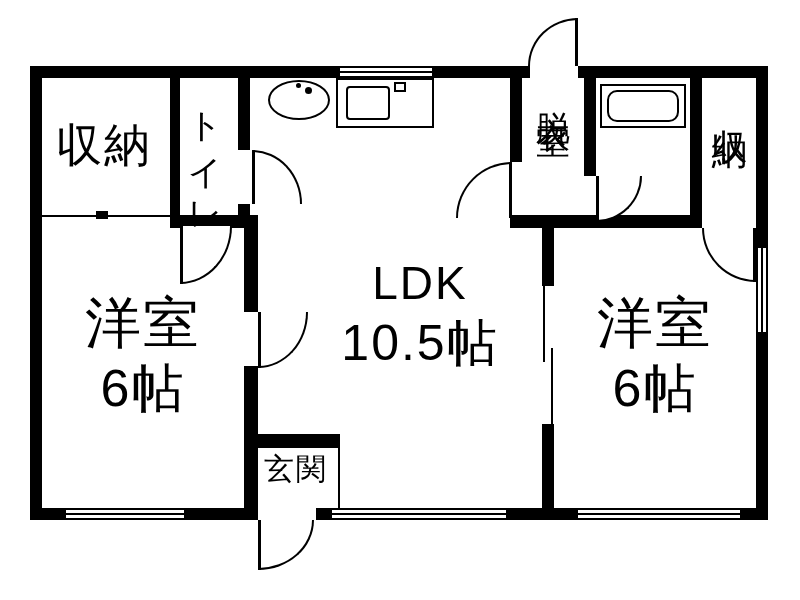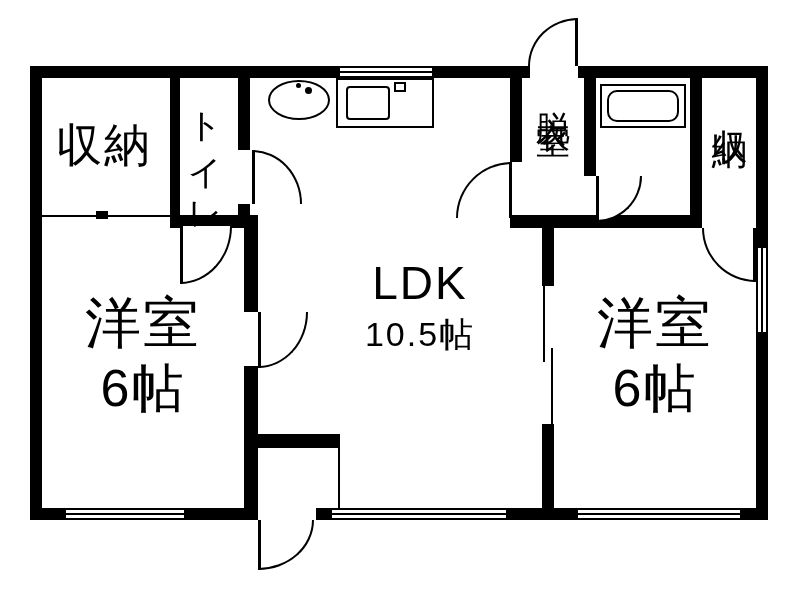--- a/index.html
+++ b/index.html
@@ -95,21 +95,22 @@
   <div class="fixture" style="left:394px;top:82px;width:12px;height:10px;"></div>
   <div class="fixture ellipse" style="left:268px;top:80px;width:62px;height:40px;"></div>
   <div class="dot" style="left:305px;top:87px;width:7px;height:7px;"></div>
   <div class="dot" style="left:296px;top:83px;width:5px;height:5px;"></div>
   <div class="fixture" style="left:600px;top:84px;width:86px;height:44px;"></div>
   <div class="fixture" style="left:607px;top:90px;width:72px;height:32px;border-radius:10px;"></div>
 
   <div class="room-label" style="left:34px;top:120px;width:140px;font-size:46px;">収納</div>
   <div class="room-label v-label" style="left:186px;top:88px;height:140px;font-size:34px;">トイレ</div>
   <div class="room-label" style="left:290px;top:230px;width:260px;font-size:46px;margin-top:28px;">LDK</div>
-  <div class="room-label" style="left:280px;top:316px;width:280px;font-size:34px;">10.5帖</div>
+  <div class="room-label" style="left:280px;top:316px;width:280px;font-size:50px;">10.5帖</div>
   <div class="room-label v-label" style="left:534px;top:84px;height:140px;font-size:34px;">脱衣室</div>
   <div class="room-label v-label" style="left:710px;top:100px;height:120px;font-size:36px;">収納</div>
   <div class="room-label" style="left:42px;top:292px;width:202px;font-size:56px;">洋室</div>
   <div class="room-label" style="left:42px;top:360px;width:202px;font-size:52px;">6帖</div>
   <div class="room-label" style="left:554px;top:292px;width:202px;font-size:56px;">洋室</div>
   <div class="room-label" style="left:554px;top:360px;width:202px;font-size:52px;">6帖</div>
+  <div class="room-label" style="left:254px;top:452px;width:84px;font-size:30px;">玄関</div>
 
 </div>
 
 </body></html>

